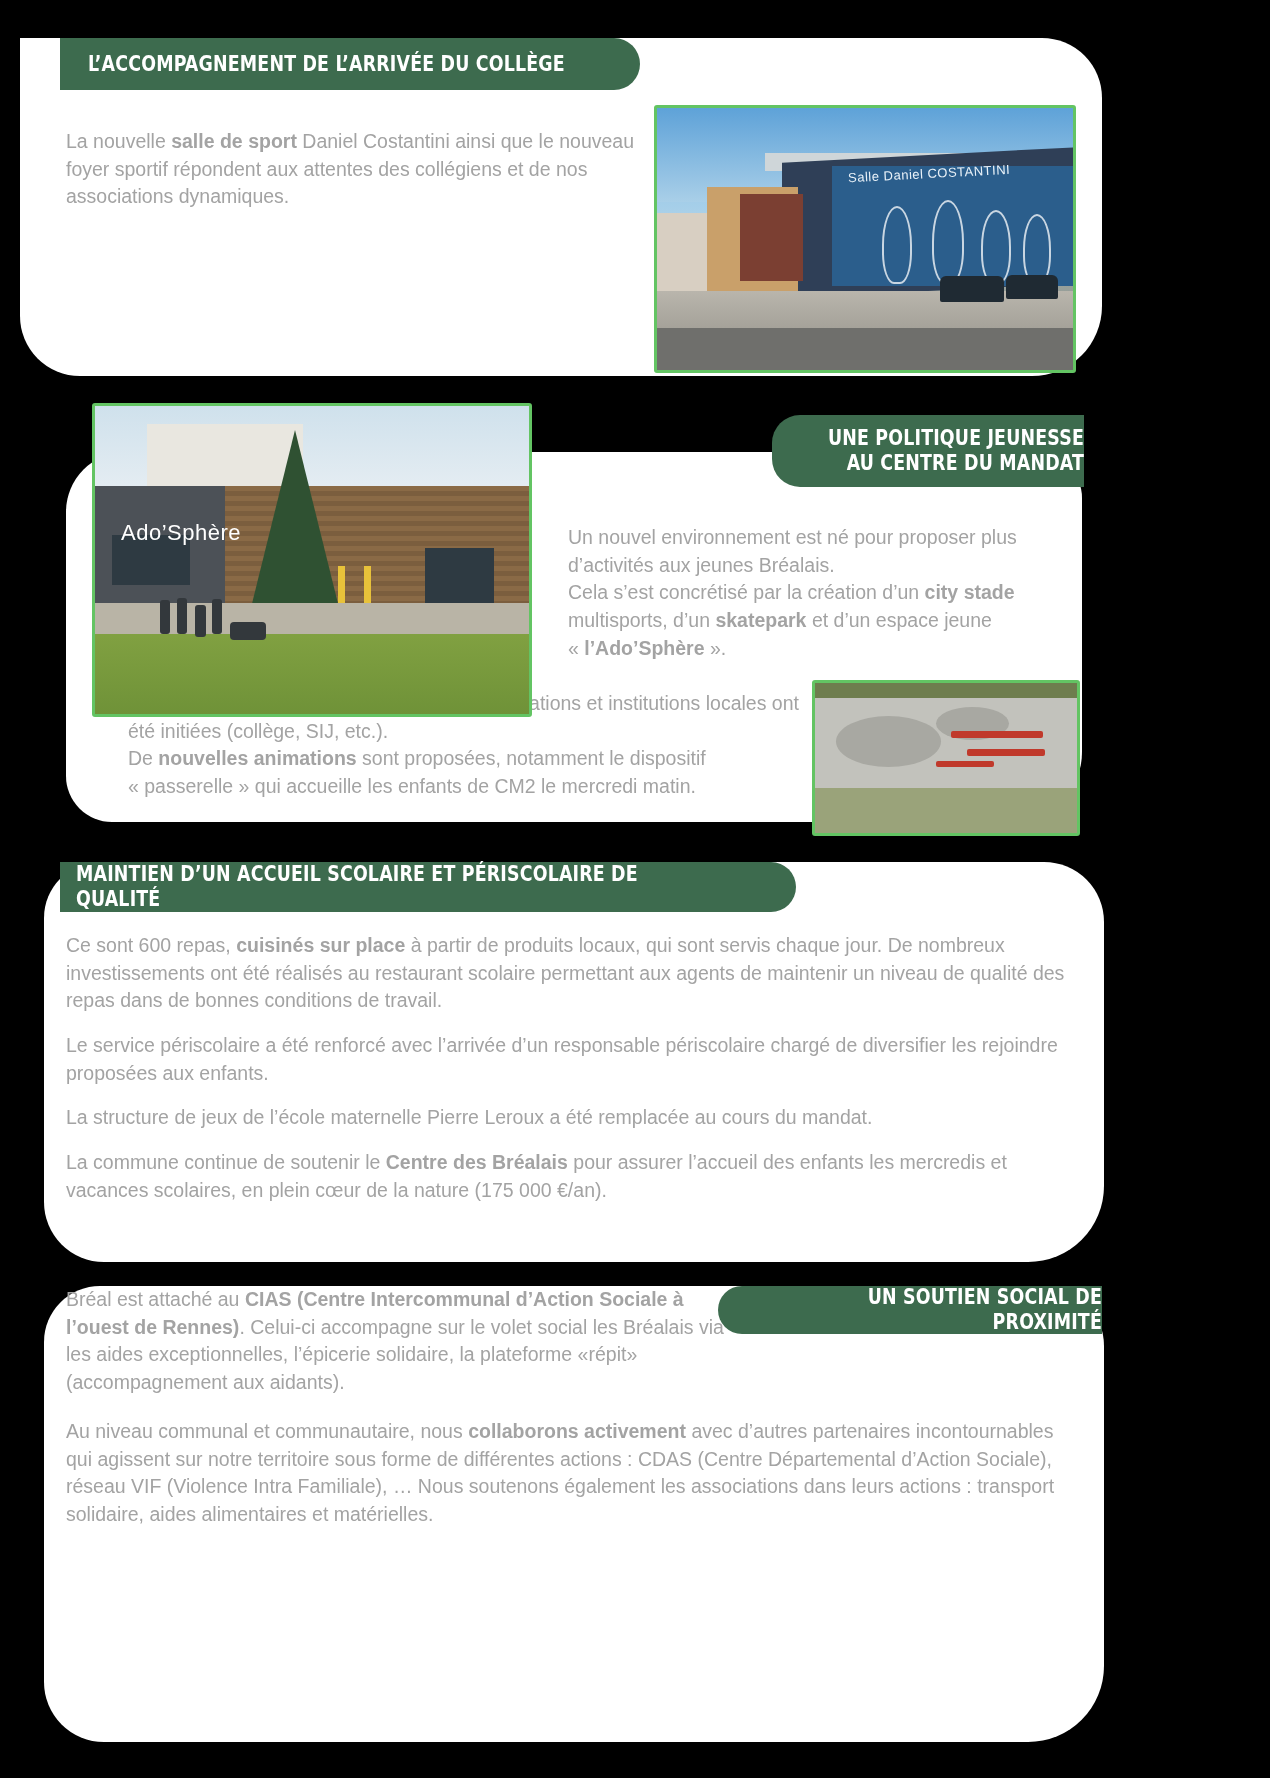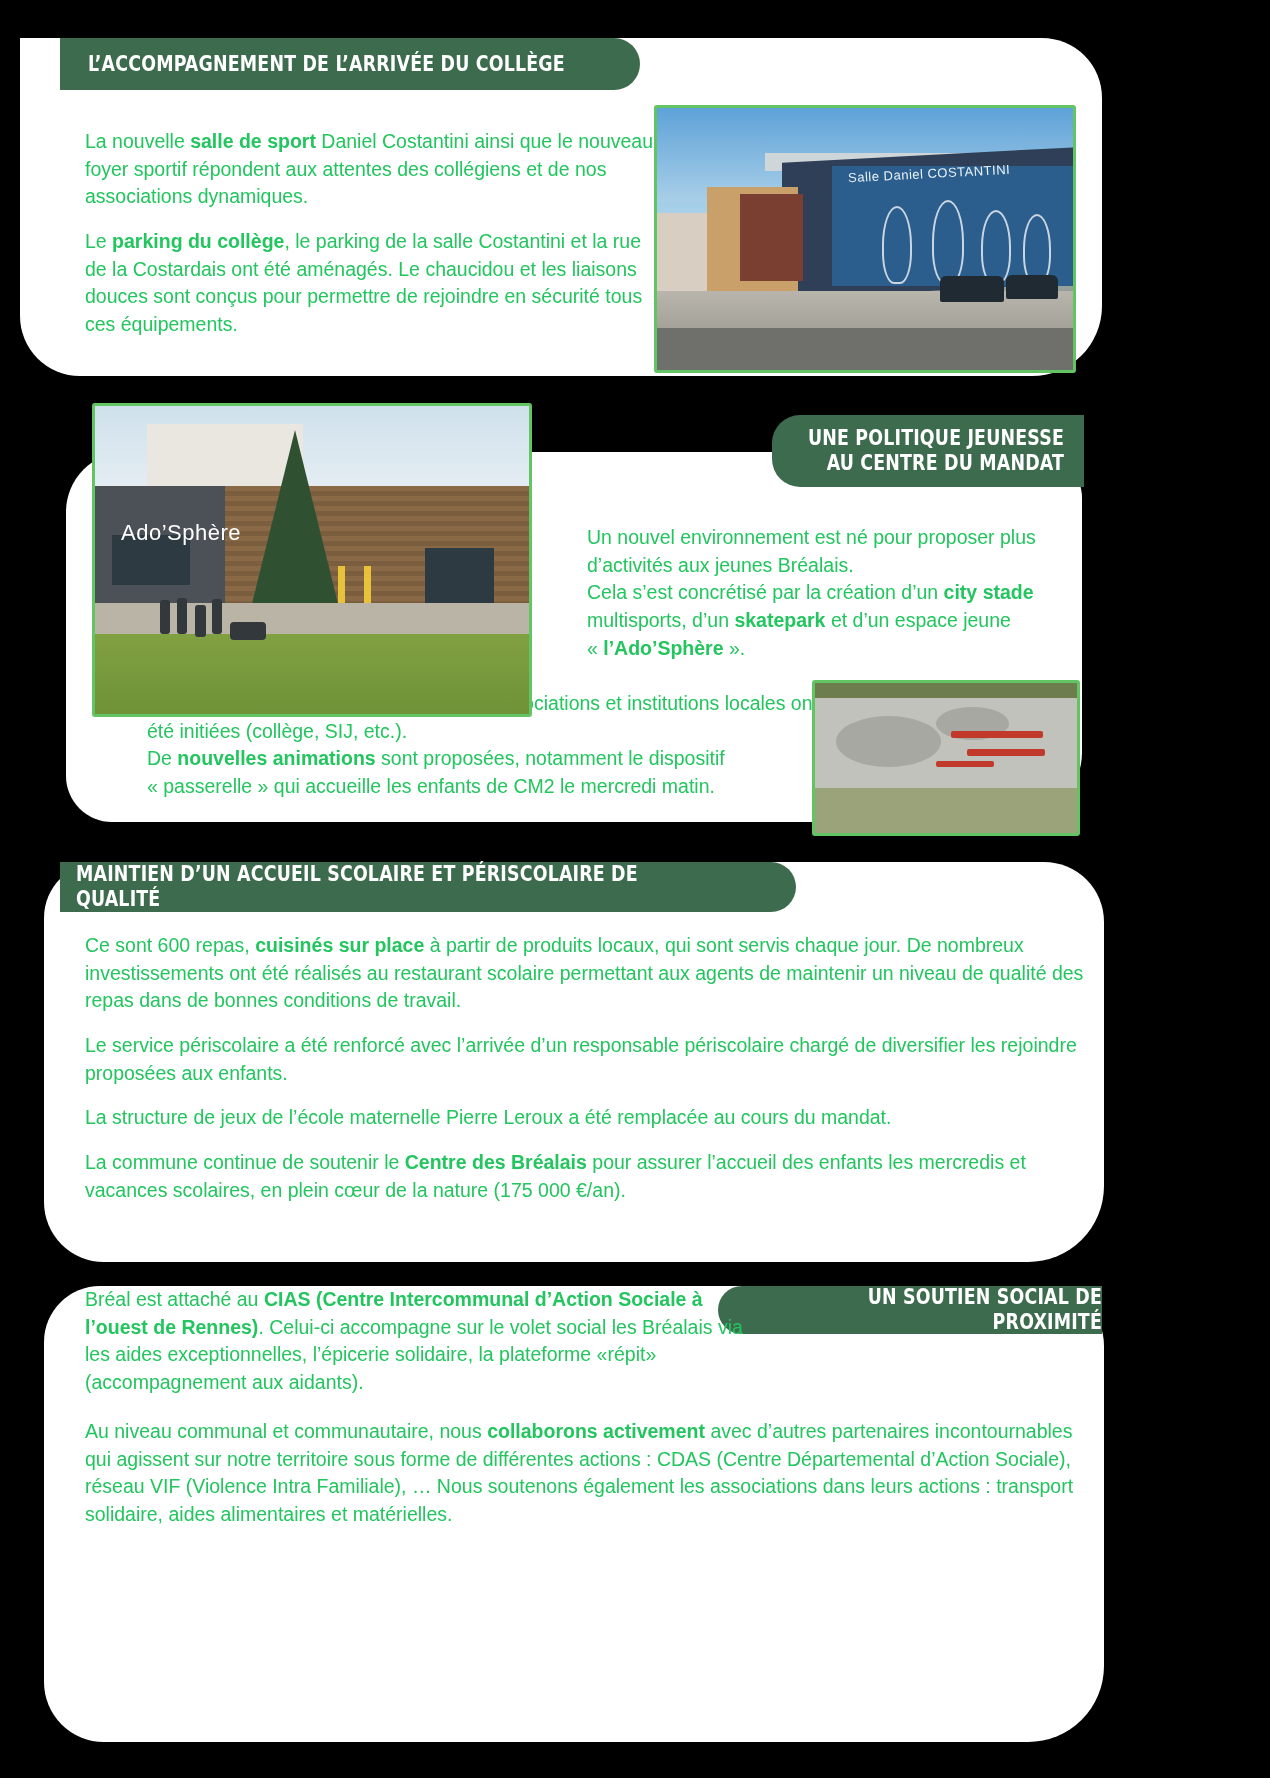--- a/index.html
+++ b/index.html
@@ -48,26 +48,25 @@
     white-space: pre-line;
   }
   .green-tab.right .tab-text {
     transform-origin: right center;
     text-align: right;
     width: 100%;
   }
 
   .body-text {
     position: absolute;
-    color: #22c55e;
+    color: #a3a3a3;
     font-family: "Liberation Sans", sans-serif;
     font-size: 19.5px;
     line-height: 1.42;
     box-sizing: border-box;
-    margin-left: 19px;
   }
   .body-text p {
     margin: 0 0 17px 0;
   }
   .body-text p:last-child { margin-bottom: 0; }
   .body-text b { font-weight: bold; }
 
   
   .photo {
     position: absolute;
@@ -128,21 +127,20 @@
 <div class="page">
 
   <div class="white-card r-tr r-bl r-br" style="left:20px; top:38px; width:1082px; height:338px; border-top-left-radius:0; border-top-right-radius:60px; border-bottom-right-radius:70px; border-bottom-left-radius:60px;"></div>
 
   <div class="green-tab r-tr r-br" style="left:60px; top:38px; width:580px; height:52px; padding-left:28px; border-top-right-radius:26px; border-bottom-right-radius:26px;">
     <span class="tab-text">L’ACCOMPAGNEMENT DE L’ARRIVÉE DU COLLÈGE</span>
   </div>
 
   <div class="body-text" style="left:66px; top:128px; width:570px;">
     <p>La nouvelle <b>salle de sport</b> Daniel Costantini ainsi que le nouveau foyer sportif répondent aux attentes des collégiens et de nos associations dynamiques.</p>
-    <p>Le <b>parking du collège</b>, le parking de la salle Costantini et la rue de la Costardais ont été aménagés. Le chaucidou et les liaisons douces sont conçus pour permettre de rejoindre en sécurité tous ces équipements.</p>
   </div>
 
   <div class="photo photo-sport" style="left:654px; top:105px; width:422px; height:268px;">
     <div class="ps-sky"></div>
     <div class="ps-left-bldg"></div>
     <div class="ps-roof"></div>
     <div class="ps-building"></div>
     <div class="ps-blue"></div>
     <div class="ps-wood"></div>
     <div class="ps-brick"></div>
@@ -152,21 +150,21 @@
     <div class="ps-fig" style="left:78%; width:26px; height:70px;"></div>
     <div class="ps-fig" style="left:88%; width:24px; height:66px;"></div>
     <div class="ps-ground"></div>
     <div class="ps-road"></div>
     <div class="ps-car" style="left:68%; bottom:26%; width:64px; height:26px;"></div>
     <div class="ps-car" style="left:84%; bottom:27%; width:52px; height:24px;"></div>
   </div>
 
   <div class="white-card" style="left:66px; top:452px; width:1016px; height:370px; border-radius:60px 46px 70px 46px;"></div>
 
-  <div class="green-tab right" style="left:772px; top:415px; width:312px; height:72px; padding-right:20px; border-radius:28px 0 0 28px;">
+  <div class="green-tab right" style="left:772px; top:415px; width:312px; height:72px; border-radius:28px 0 0 28px;">
     <span class="tab-text">UNE POLITIQUE JEUNESSE
 AU CENTRE DU MANDAT</span>
   </div>
 
   <div class="body-text" style="left:568px; top:524px; width:512px;">
     <p>Un nouvel environnement est né pour proposer plus d’activités aux jeunes Bréalais.<br>Cela s’est concrétisé par la création d’un <b>city stade</b> multisports, d’un <b>skatepark</b> et d’un espace jeune «&nbsp;<b>l’Ado’Sphère</b>&nbsp;».</p>
   </div>
 
   <div class="body-text" style="left:128px; top:690px; width:672px;">
     <p>De nombreuses collaborations avec les associations et institutions locales ont été initiées (collège, SIJ, etc.).<br>De <b>nouvelles animations</b> sont proposées, notamment le dispositif «&nbsp;passerelle&nbsp;» qui accueille les enfants de CM2 le mercredi matin.</p>

